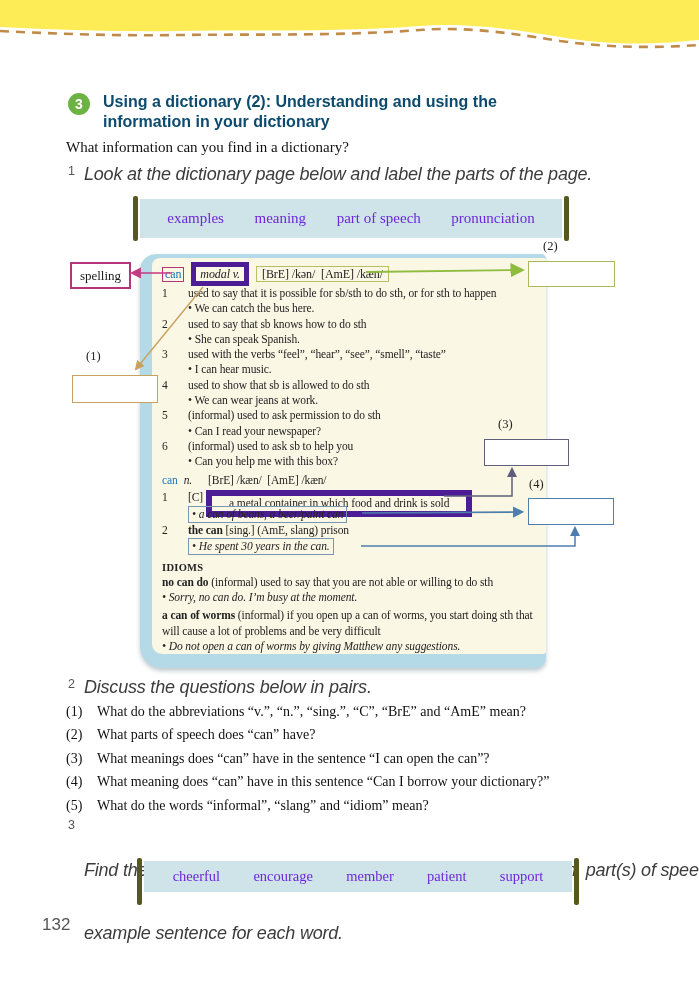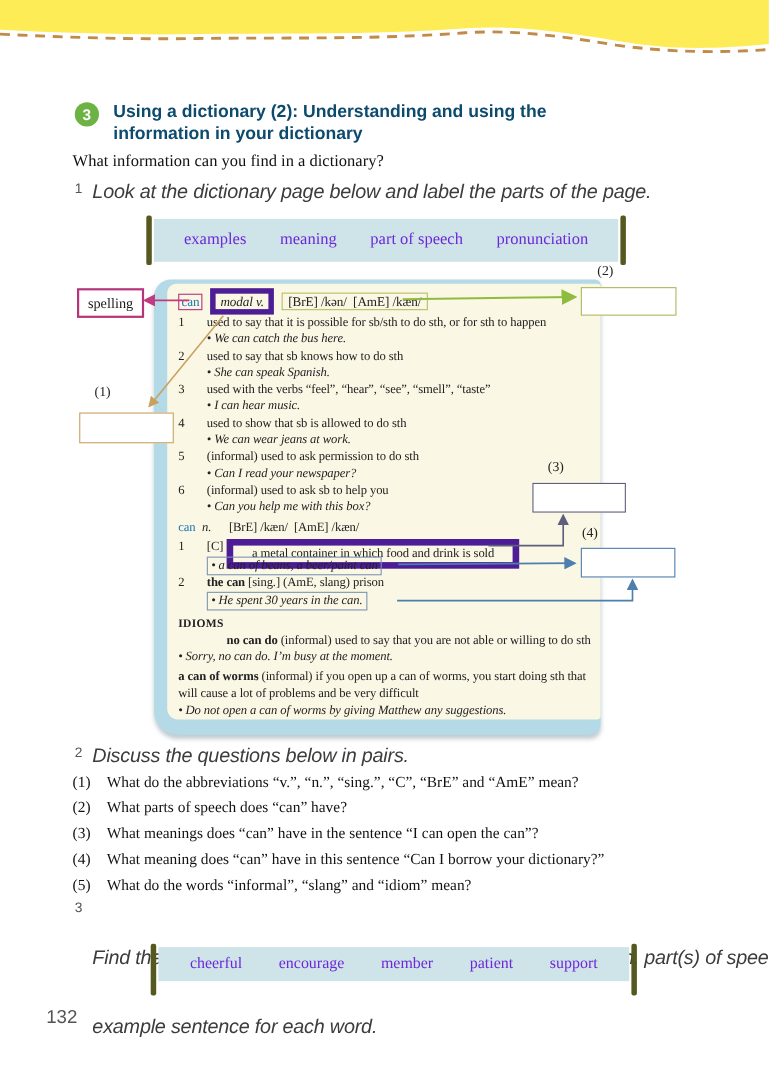--- a/index.html
+++ b/index.html
@@ -36,33 +36,33 @@
               border-radius:8px 3px 3px 10px;}
   .dict-content{position:absolute;left:22px;top:6px;right:8px;font-size:11.5px;
                 line-height:15.3px;letter-spacing:-0.1px;color:#222;}
   .hw-line{display:flex;align-items:center;gap:7px;height:24px;font-size:12px;}
   .hw{color:#2077b4;border:1px solid #b5347a;padding:0 2px;line-height:13px;}
   .pos-box{font-style:italic;border:5px solid #4c1d95;padding:0 4px;line-height:14px;}
   .pron-box{border:1px solid #b6bf63;padding:0 5px;line-height:14px;white-space:pre;}
   .sense{display:flex;}
   .snum{width:26px;flex:none;}
   .sdef{white-space:nowrap;}
-  .sex{font-style:italic;white-space:nowrap;}
+  .sex{white-space:nowrap;}
   .entry2{display:flex;align-items:center;height:17px;margin-top:3px;}
   .hw2{color:#2077b4;}
   .pos2{font-style:italic;margin-left:6px;}
   .pron2{margin-left:16px;white-space:pre;}
   .nrow{display:flex;height:16.5px;align-items:flex-start;}
   .nrow .gram{margin-right:3px;}
   .boxed-def{border:6px solid #4c1d95;padding:0 17px;white-space:nowrap;}
   .boxed-ex{border:1px solid #7d95b5;padding:0 3px;white-space:nowrap;font-style:italic;}
   .idioms-h{font-weight:bold;font-size:10.5px;margin-top:5px;letter-spacing:.3px;}
   .idef{line-height:15.3px;}
   .idef b{letter-spacing:-0.1px;}
-  .idef.nowrap{white-space:nowrap;margin-left:44px;}
+  .idef.nowrap{white-space:nowrap;}
   .iex{font-style:italic;line-height:15.3px;}
 
   
   .lab{position:absolute;font-size:12.5px;color:#222;}
   .blank{position:absolute;background:#fff;z-index:4;}
   .spelling-box{position:absolute;left:70px;top:262px;width:57px;height:23px;border:2px solid #b5347a;
                 background:#fff;display:flex;align-items:center;justify-content:center;
                 font-size:13px;z-index:4;}
   #b1{left:72px;top:375px;width:84px;height:26px;border:1px solid #c8a060;}
   #b2{left:528px;top:261px;width:85px;height:24px;border:1px solid #adb85a;}

